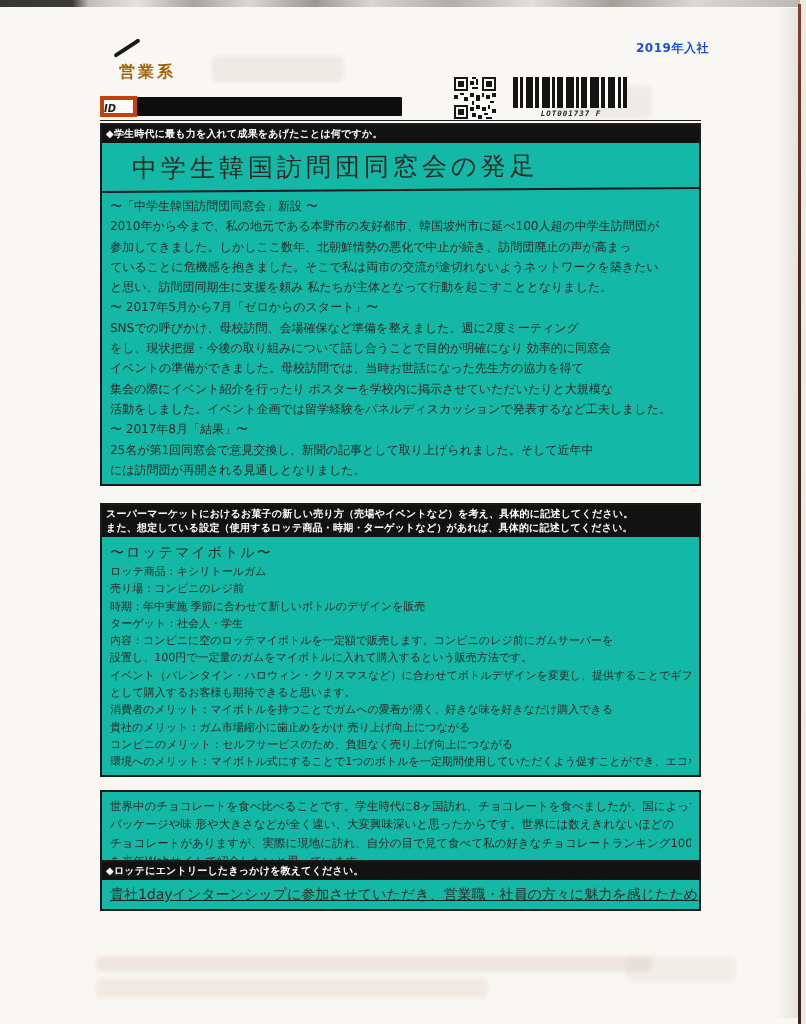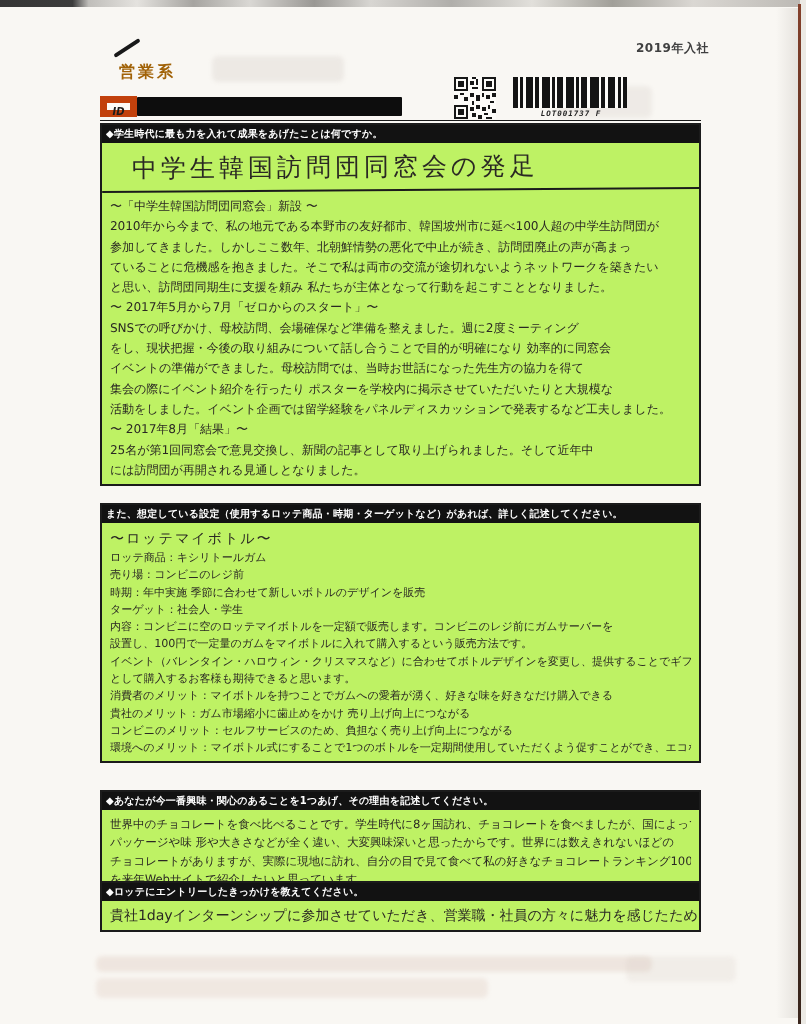--- a/index.html
+++ b/index.html
@@ -18,47 +18,47 @@
   .edge-shade{position:absolute;top:8px;right:8px;width:22px;height:1010px;
     background:linear-gradient(90deg,rgba(0,0,0,0) 0%,rgba(90,80,70,.12) 100%);}
   .ghost{position:absolute;filter:blur(2px);border-radius:6px;}
   .g1{left:212px;top:56px;width:132px;height:26px;background:#b9ada6;opacity:.18;}
   .g2{left:556px;top:86px;width:96px;height:32px;background:#b9ada6;opacity:.16;}
   .g3{left:96px;top:956px;width:556px;height:16px;background:#d8bfb2;opacity:.30;}
   .g4{left:96px;top:978px;width:392px;height:20px;background:#d8bfb2;opacity:.26;}
   .g5{left:626px;top:956px;width:110px;height:26px;background:#cfc3ba;opacity:.18;}
   .ring{position:absolute;left:528px;top:800px;width:11px;height:11px;border:2px solid #b7aea6;border-radius:50%;opacity:.5;filter:blur(.5px);}
   
-  .join-year{position:absolute;left:636px;top:40px;font-size:12px;font-weight:bold;letter-spacing:.5px;color:#404040;}
+  .join-year{position:absolute;left:636px;top:40px;font-size:12px;font-weight:bold;letter-spacing:.5px;color:#1d4ed8;}
   .pen-mark{position:absolute;left:112px;top:46px;width:30px;height:4px;background:#191919;border-radius:2px;transform:rotate(-33deg);}
   .category{position:absolute;left:119px;top:62px;font-size:16px;font-weight:bold;letter-spacing:3px;color:#a16207;}
   .id-row{position:absolute;left:100px;top:96px;height:21px;}
-  .id-label{position:absolute;left:0;top:0;width:37px;height:21px;border:7px solid #c2410c;background:#fcfbf8;
-    font-size:10px;font-weight:bold;font-style:italic;text-align:center;line-height:17px;}
+  .id-label{position:absolute;left:0;top:0;width:37px;height:21px;border:4px solid #c2410c;background:#fcfbf8;
+    font-size:10px;font-weight:bold;font-style:italic;line-height:17px;}
   .id-redaction{position:absolute;left:37px;top:1px;width:265px;height:19px;background:#0d0d0d;border-radius:1px;}
   .qr{position:absolute;left:452px;top:77px;width:46px;height:42px;}
   .barcode{position:absolute;left:513px;top:77px;width:114px;height:31px;}
   .lot-code{position:absolute;left:515px;top:109px;width:112px;text-align:center;
     font-family:"DejaVu Sans Mono", monospace;font-size:7.5px;font-weight:bold;letter-spacing:1px;color:#222;font-style:italic;}
   .lot-rule{position:absolute;left:100px;top:120px;width:601px;height:1px;background:#1a1a1a;}
   
-  .qbox{position:absolute;left:100px;width:601px;border:2px solid #1b1b1b;background:#bef264;}
+  .qbox{position:absolute;left:100px;width:601px;border:2px solid #1b1b1b;background:#14b8a6;}
   .qhead{background:#121212;color:#fefefe;font-size:10px;font-weight:bold;line-height:1.4;
     padding:2px 5px 2px 4px;letter-spacing:.2px;}
   .hw{color:#2a2823;transform:skewX(-1deg);}
   .answer-title{font-size:25px;letter-spacing:4px;padding:7px 6px 6px 30px;white-space:nowrap;overflow:hidden;
     border-bottom:2px solid #1b1b1b;transform:rotate(-.4deg);}
   .lines{padding:5px 8px 4px;}
   .hw-line{white-space:nowrap;overflow:hidden;}
   .box-a .hw-line{font-size:12px;line-height:20.3px;}
   .box-b .hw-line{font-size:11px;line-height:17.3px;}
   .box-b .hw-line.lead{font-size:14px;line-height:21px;letter-spacing:2px;}
   .box-c .hw-line{font-size:11.5px;line-height:18.3px;}
   .box-d .answer-line{font-size:14px;line-height:1.3;padding:5px 8px 6px;white-space:nowrap;overflow:hidden;}
-  .box-a{top:123px;} .box-b{top:503px;} .box-c{top:790px;} .box-d{top:881px;}
+  .box-a{top:123px;} .box-b{top:503px;} .box-c{top:790px;} .box-d{top:860px;text-decoration:underline;}
 </style>
 </head>
 <body>
 
 <div class="scan">
 
   <div class="top-noise"></div>
   <div class="edge-shade"></div>
   <div class="right-out"></div>
   <div class="right-edge"></div>
@@ -152,41 +152,41 @@
       <div class="hw-line hw">集会の際にイベント紹介を行ったり ポスターを学校内に掲示させていただいたりと大規模な</div>
       <div class="hw-line hw">活動をしました。イベント企画では留学経験をパネルディスカッションで発表するなど工夫しました。</div>
       <div class="hw-line hw">〜 2017年8月「結果」〜</div>
       <div class="hw-line hw">25名が第1回同窓会で意見交換し、新聞の記事として取り上げられました。そして近年中</div>
       <div class="hw-line hw">には訪問団が再開される見通しとなりました。</div>
     </div>
   </div>
 
   <div class="qbox box-b">
     <div class="qhead">
-      <div>また、想定している設定（使用するロッテ商品・時期・ターゲットなど）があれば、詳しく記述してください。</div>
+      <div>スーパーマーケットにおけるお菓子の新しい売り方（売場やイベントなど）を考え、具体的に記述してください。</div>
+      <div>また、想定している設定（使用するロッテ商品・時期・ターゲットなど）があれば、具体的に記述してください。</div>
     </div>
     <div class="lines">
       <div class="hw-line hw lead">〜ロッテマイボトル〜</div>
       <div class="hw-line hw">ロッテ商品：キシリトールガム</div>
       <div class="hw-line hw">売り場：コンビニのレジ前</div>
       <div class="hw-line hw">時期：年中実施 季節に合わせて新しいボトルのデザインを販売</div>
       <div class="hw-line hw">ターゲット：社会人・学生</div>
       <div class="hw-line hw">内容：コンビニに空のロッテマイボトルを一定額で販売します。コンビニのレジ前にガムサーバーを</div>
       <div class="hw-line hw">設置し、100円で一定量のガムをマイボトルに入れて購入するという販売方法です。</div>
       <div class="hw-line hw">イベント（バレンタイン・ハロウィン・クリスマスなど）に合わせてボトルデザインを変更し、提供することでギフト</div>
       <div class="hw-line hw">として購入するお客様も期待できると思います。</div>
       <div class="hw-line hw">消費者のメリット：マイボトルを持つことでガムへの愛着が湧く、好きな味を好きなだけ購入できる</div>
       <div class="hw-line hw">貴社のメリット：ガム市場縮小に歯止めをかけ 売り上げ向上につながる</div>
       <div class="hw-line hw">コンビニのメリット：セルフサービスのため、負担なく売り上げ向上につながる</div>
       <div class="hw-line hw">環境へのメリット：マイボトル式にすることで1つのボトルを一定期間使用していただくよう促すことができ、エコな商品となる。</div>
     </div>
   </div>
 
   <div class="qbox box-c">
-    <div class="qhead">◆あなたが今一番興味・関心のあることを1つあげ、その理由を記述してください。</div>
     <div class="lines">
       <div class="hw-line hw">世界中のチョコレートを食べ比べることです。学生時代に8ヶ国訪れ、チョコレートを食べましたが、国によって</div>
       <div class="hw-line hw">パッケージや味 形や大きさなどが全く違い、大変興味深いと思ったからです。世界には数えきれないほどの</div>
       <div class="hw-line hw">チョコレートがありますが、実際に現地に訪れ、自分の目で見て食べて私の好きなチョコレートランキング100</div>
       <div class="hw-line hw">を来年Webサイトで紹介したいと思っています。</div>
     </div>
   </div>
 
   <div class="qbox box-d">
     <div class="qhead">◆ロッテにエントリーしたきっかけを教えてください。</div>

